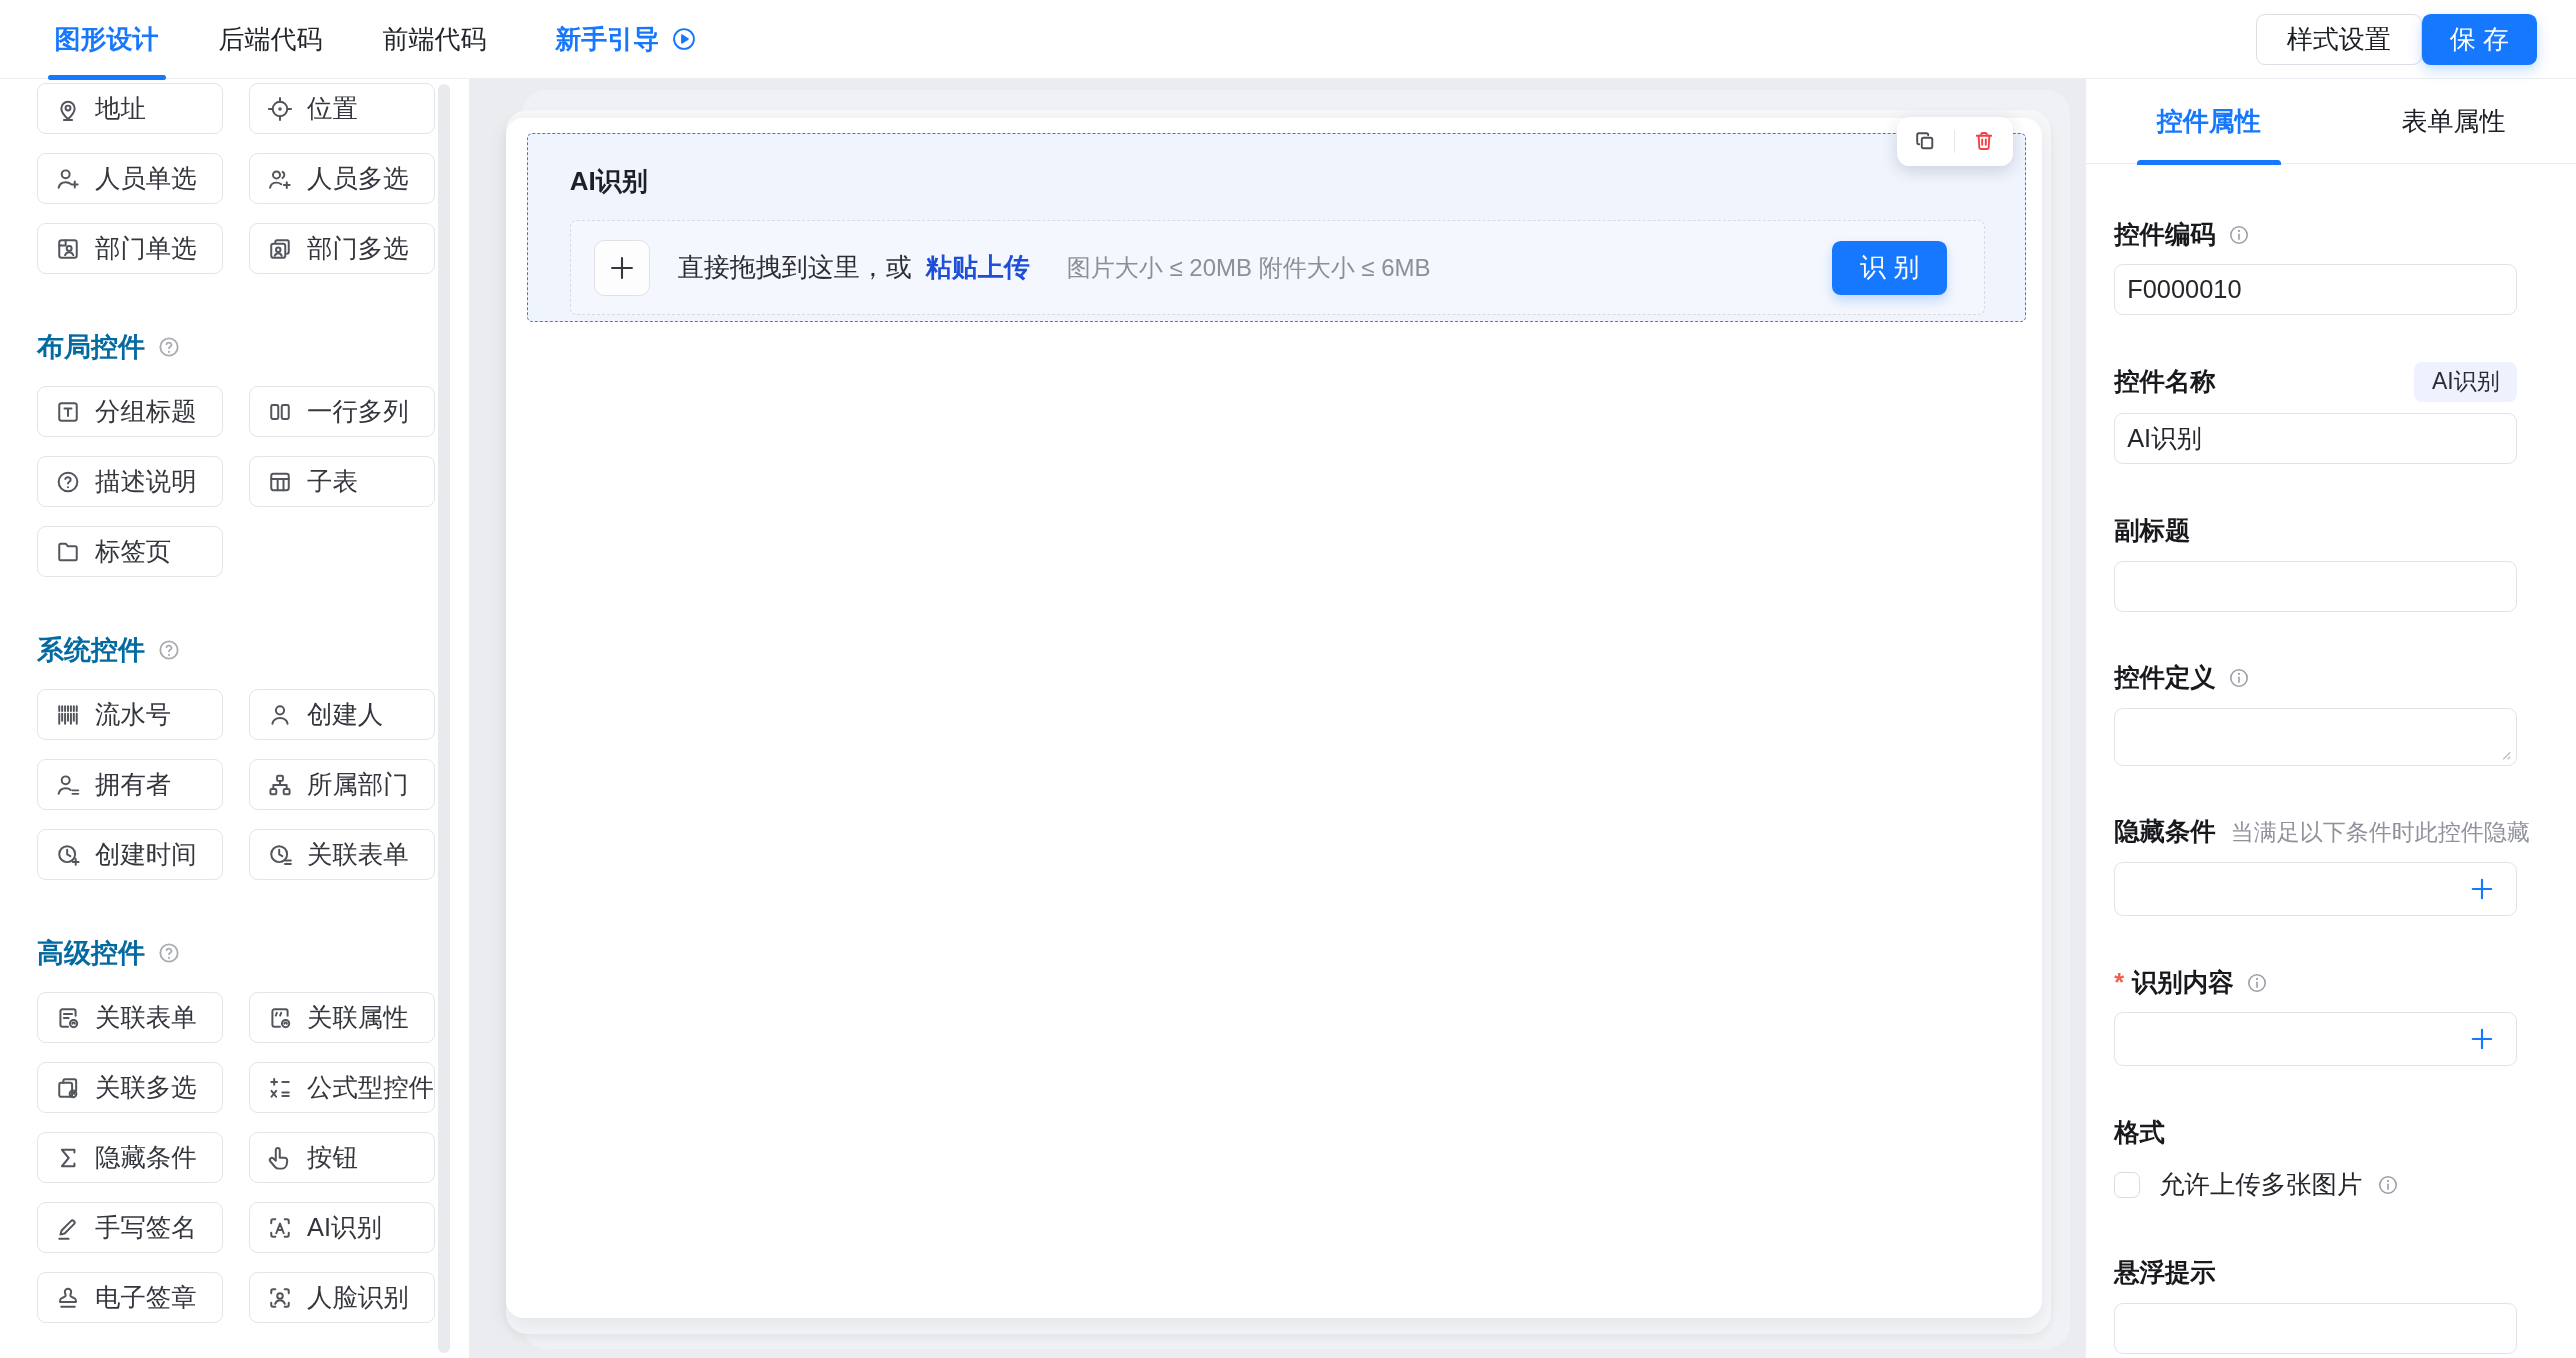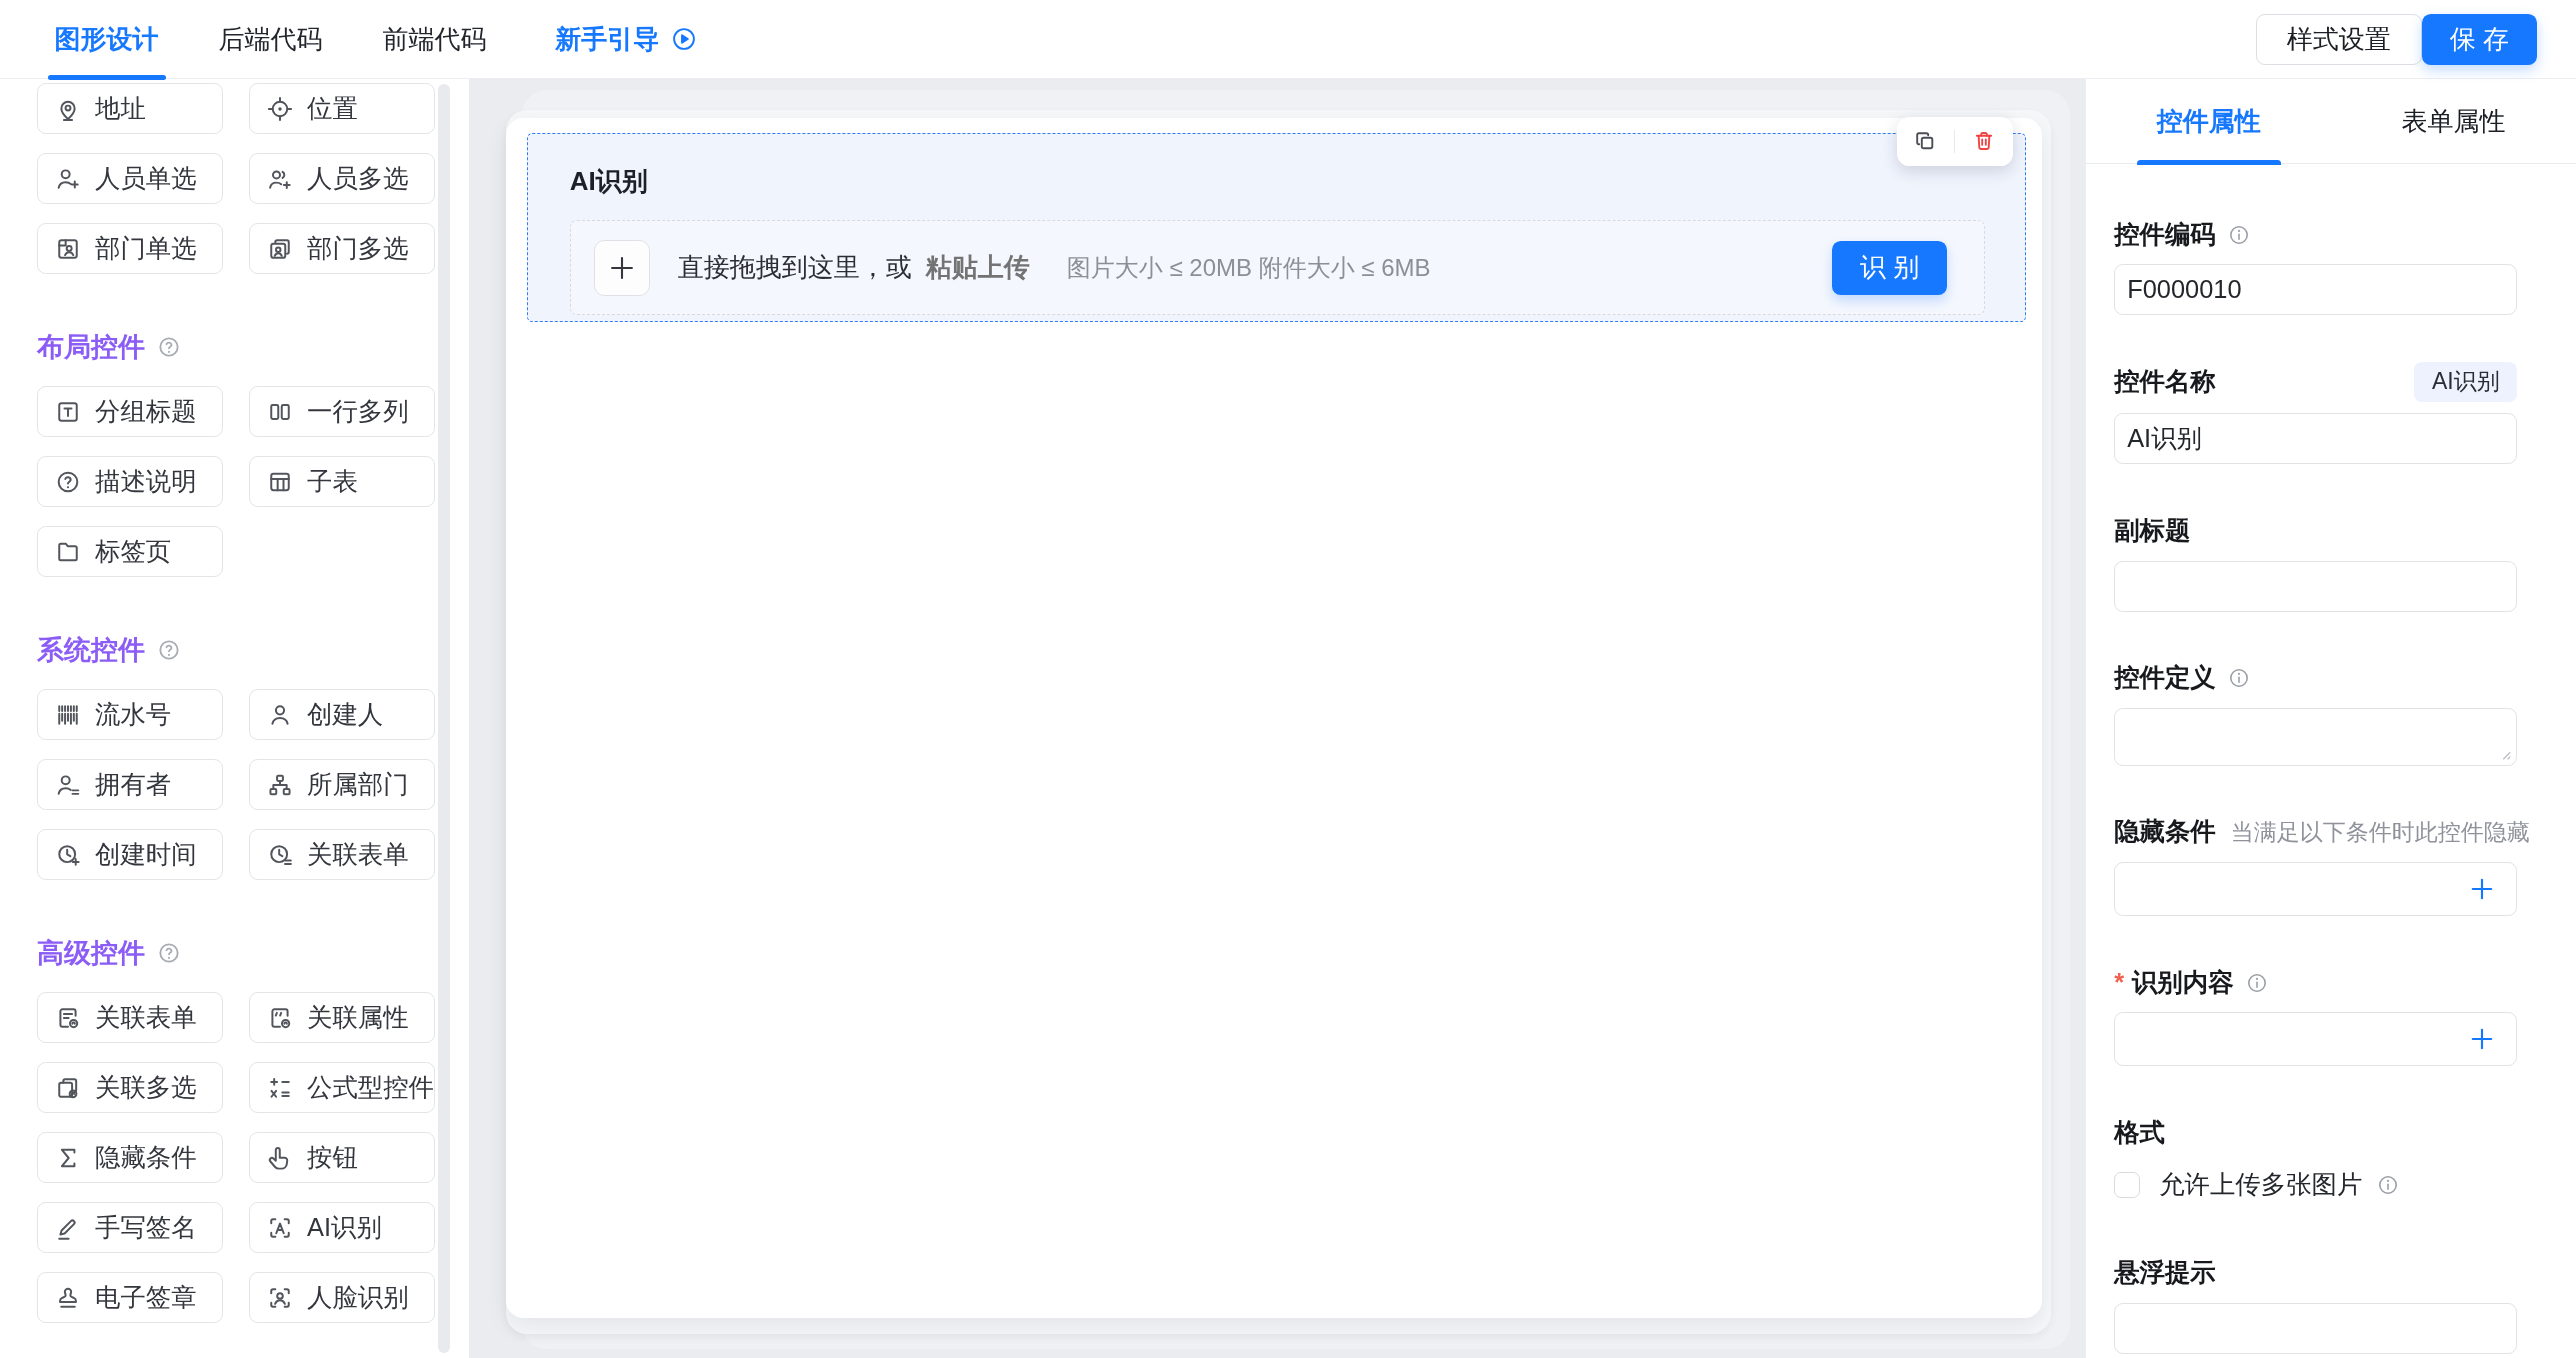--- a/index.html
+++ b/index.html
@@ -32,21 +32,21 @@
   .app-body { display:flex; height:1279px; }
 
   
   .sidebar { position:relative; width:469px; background:#fff; padding-top:4.4px; overflow:hidden; }
   .chip-grid { display:grid; grid-template-columns:186px 186px; gap:19px 26px; margin-left:37px; }
   .chip { display:flex; align-items:center; gap:13px; height:51px; padding-left:16px;
     border:1.3px solid #e3e4e8; border-radius:8.8px; background:#fff; cursor:grab; }
   .chip .ic { width:28px; height:28px; color:#52555c; flex:none; }
   .chip-label { font-size:25.4px; color:#33363c; white-space:nowrap; }
   .side-header { display:flex; align-items:center; gap:11.4px; margin:56px 0 23px 37px;
-    height:33px; font-size:27px; font-weight:700; color:#8b5cf6; }
+    height:33px; font-size:27px; font-weight:700; color:#0369a1; }
   .side-header .ic { width:26px; height:26px; color:#a9acb2; }
   .side-scrollbar { position:absolute; top:5.3px; bottom:5.3px; right:19px; width:11.4px;
     border-radius:6.1px; background:#e9eaed; }
 
   
   .canvas { position:relative; width:1617px; background:#eaecef; overflow:hidden; }
   .echo2 { position:absolute; left:53px; width:1548px; top:11.4px; height:1259px;
     background:#f0f1f4; border-radius:24.5px; }
   .echo1 { position:absolute; left:37px; width:1545px; top:31px; height:1224px;
     background:#f6f7f9; border-radius:21px; box-shadow:0 3.5px 8.8px rgba(20,30,60,.04); }
@@ -55,21 +55,21 @@
   .component { position:absolute; left:21px; right:16px; top:15px; height:189px;
     background:#f0f4fd; border:1.8px dashed #2e7cf6; border-radius:5.3px; }
   .comp-title { padding:30px 0 0 42px; font-size:26px; font-weight:700; color:#1d2026; }
   .upload-area { display:flex; align-items:center; margin:21px 40px 0 42px; height:95px;
     border:1.8px dashed #d8dade; border-radius:7px; padding:0 17.5px 0 23px; background:rgba(255,255,255,.25); }
   .plus-box { width:56px; height:56px; border:1.8px solid #dfe1e6; border-radius:10.5px;
     background:#fdfdfe; display:flex; align-items:center; justify-content:center;
     margin-right:28px; cursor:pointer; flex:none; }
   .plus-box svg { width:28px; height:28px; color:#34363b; }
   .drag-text { font-size:26px; color:#2b2e34; font-weight:500; white-space:nowrap; }
-  .paste-link { font-size:26px; color:#737373; font-weight:600; margin-left:14px;
+  .paste-link { font-size:26px; color:#1d4ed8; font-weight:600; margin-left:14px;
     cursor:pointer; white-space:nowrap; }
   .size-hint { font-size:24px; color:#8c8f96; margin-left:37px; white-space:nowrap; }
   .recognize-btn { margin-left:auto; margin-right:19px; height:54px; padding:0 28px;
     background:#1677ff; color:#fff; border:none; border-radius:8.8px; font-size:26px;
     font-weight:500; font-family:inherit; cursor:pointer; box-shadow:0 5.3px 10.5px rgba(22,119,255,.22); }
   .float-toolbar { position:absolute; top:-17.5px; right:12.3px; width:116px; height:49px;
     background:#fff; border-radius:12.3px; box-shadow:0 5.3px 16px rgba(20,30,60,.16);
     display:flex; align-items:center; z-index:5; }
   .tool-btn { flex:1; display:flex; align-items:center; justify-content:center;
     height:100%; cursor:pointer; }

